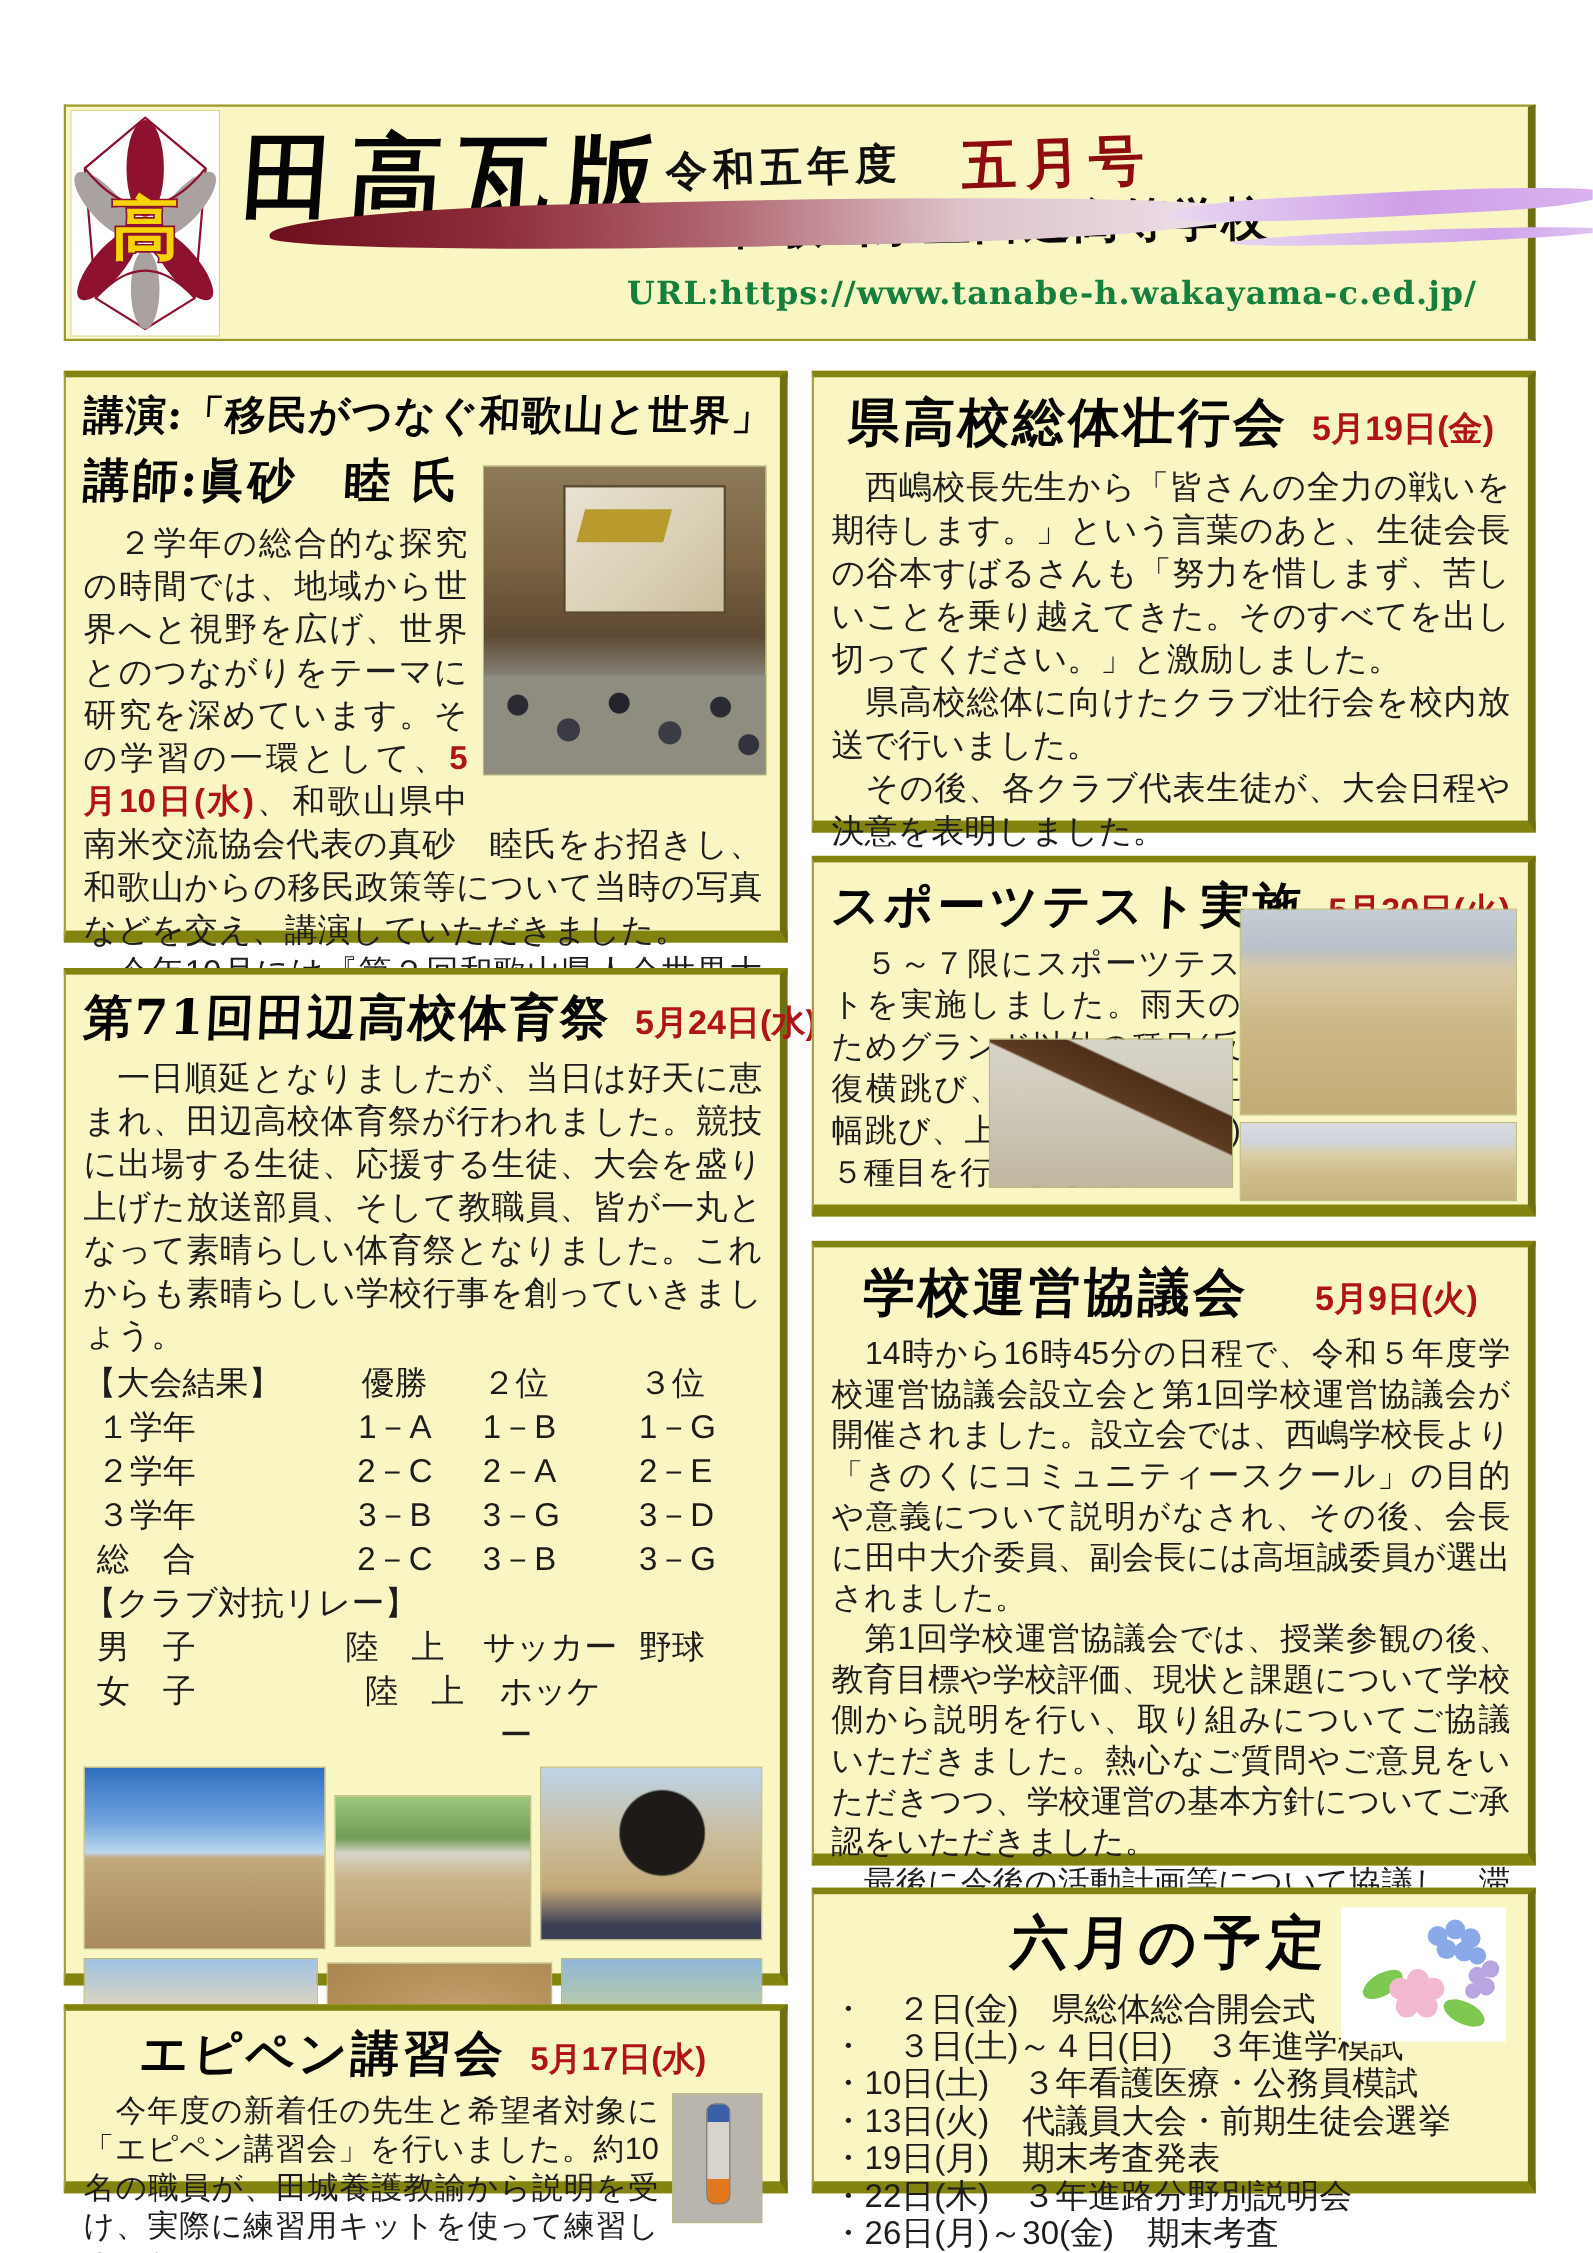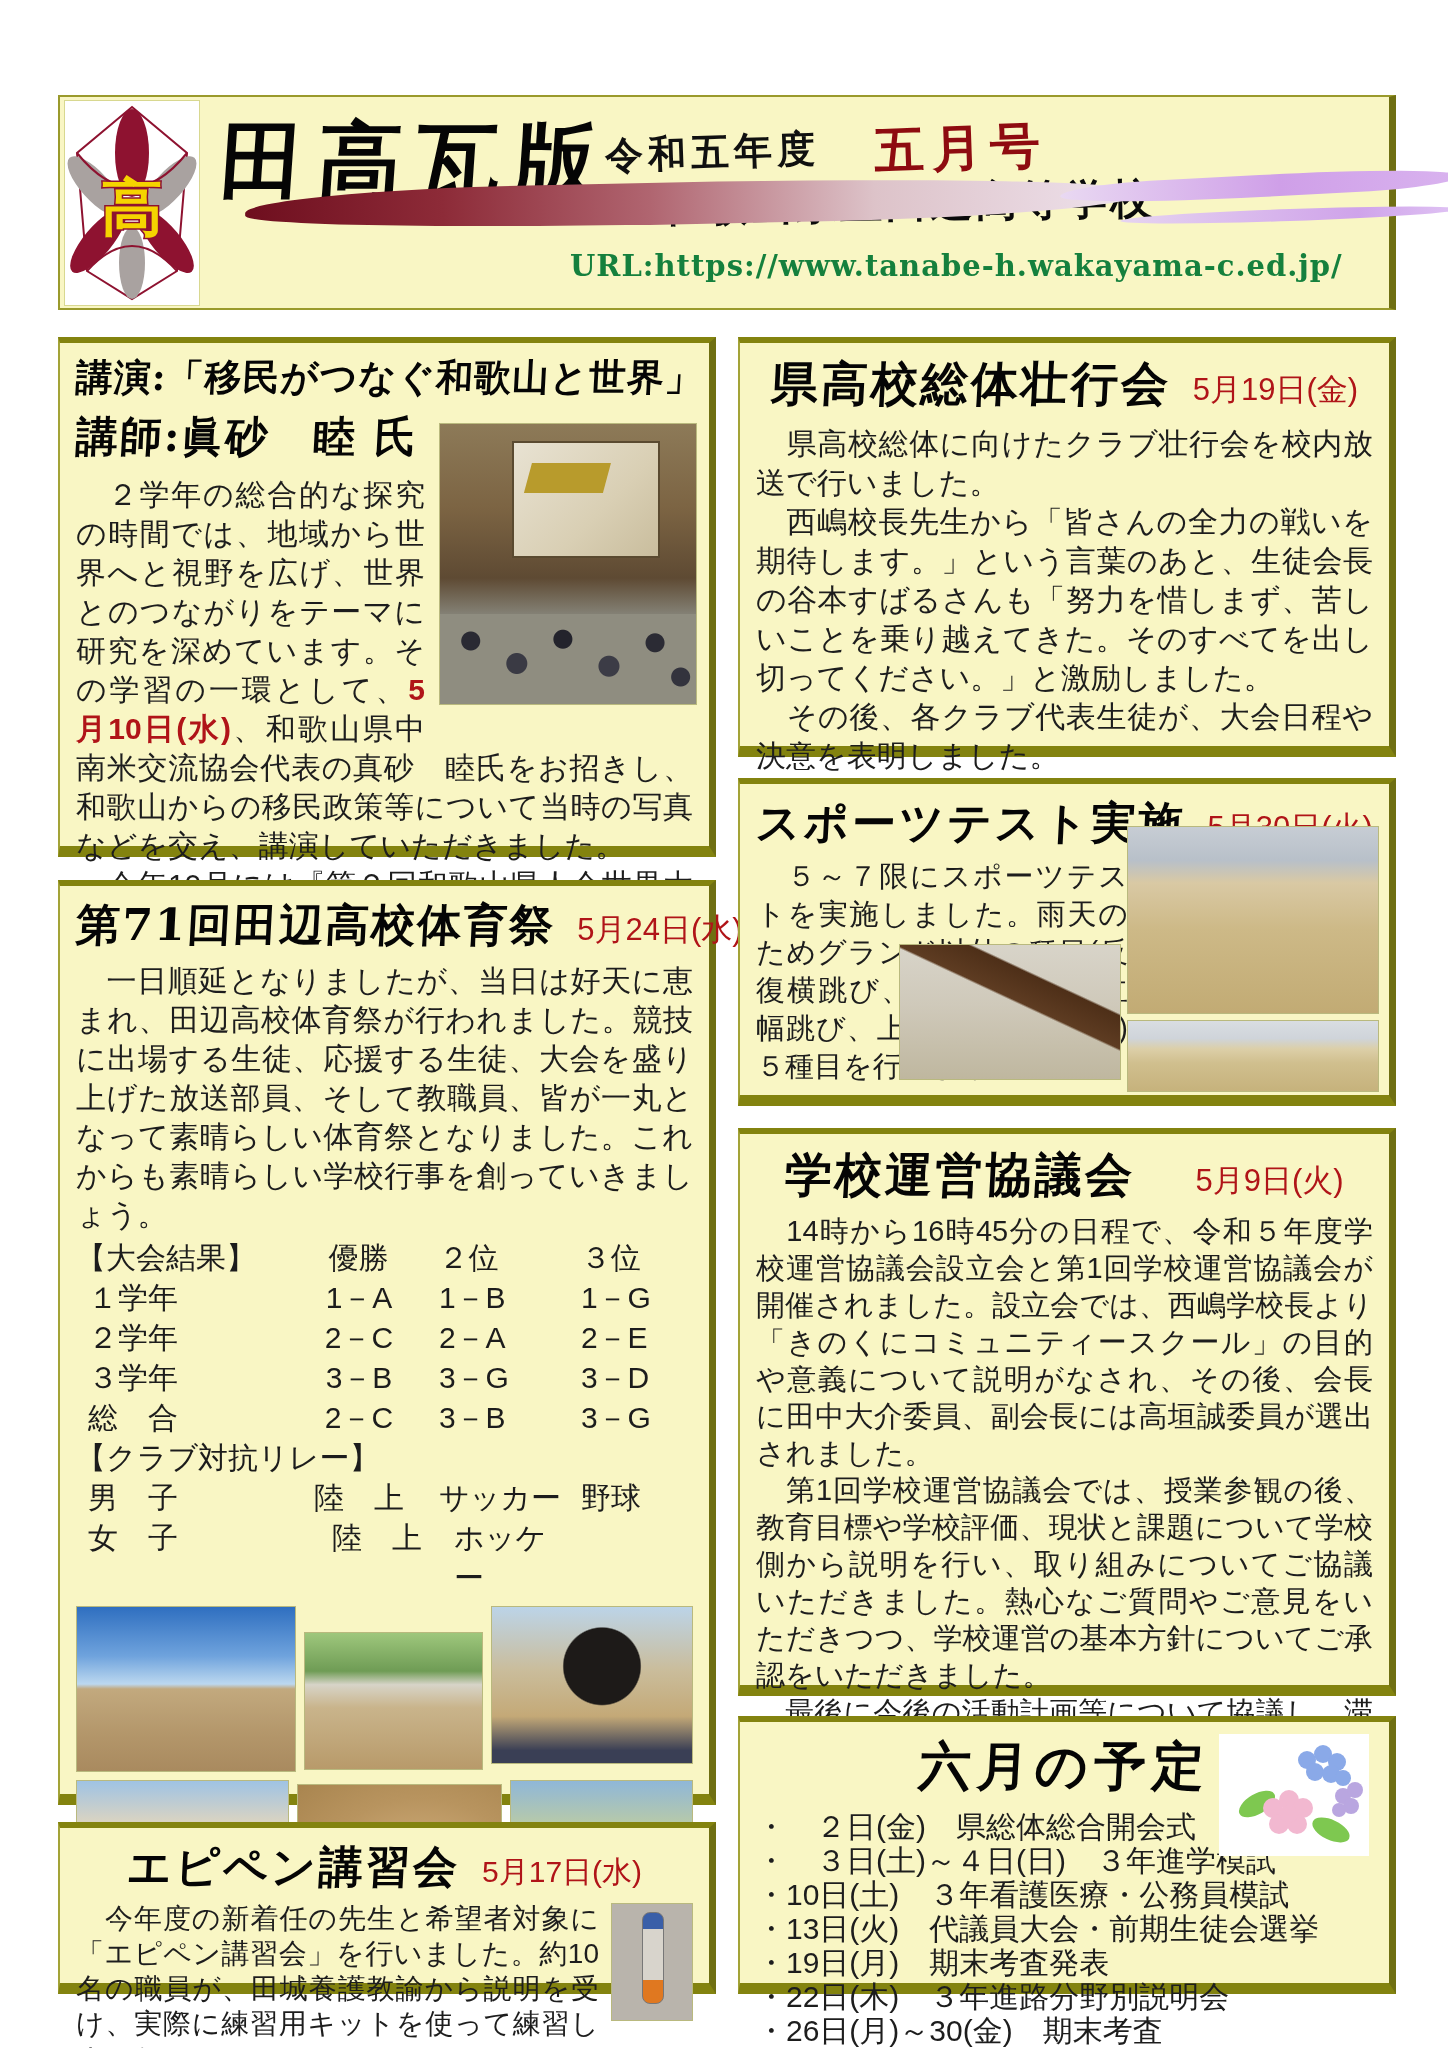--- a/index.html
+++ b/index.html
@@ -63,21 +63,21 @@
     border:2px solid #a3a338; border-top:6px solid #83830f;
     border-right:7px solid #6f6f12; border-bottom:11px solid #83830f;
     padding:10px 16px;
   }
   .headline { display:flex; align-items:baseline; white-space:nowrap; }
   .headline.center { justify-content:center; }
   .h-title {
     font-family:"DejaVu Serif","Liberation Serif",serif; font-weight:bold;
     color:#050505; transform:skewX(-3deg); display:inline-block;
   }
-  .h-date { font-weight:normal; color:#b01418; margin-left:22px; }
+  .h-date { font-weight:bold; color:#b01418; margin-left:22px; }
   .body-text { color:#1d1d1d; }
   .red { color:#b01418; font-weight:bold; }
   .bold { font-weight:normal; }
   p.jp { text-align:justify; }
   
   .lecture-title { font-size:37px; letter-spacing:1px; }
   .lecture-speaker { font-size:42px; letter-spacing:2px; margin-top:6px; }
   .lecture-body { font-size:30px; line-height:39px; margin-top:10px; }
   .lecture-photo {
     float:right; width:258px; height:282px; margin:-52px -4px 6px 14px;
@@ -315,22 +315,22 @@
       <p class="jp">　今年度の新着任の先生と希望者対象に「エピペン講習会」を行いました。約10名の職員が、田城養護教諭から説明を受け、実際に練習用キットを使って練習しました。</p>
     </div>
   </article>
 
   <article class="box" style="left:738px; top:337px; width:658px; height:420px;">
     <div class="headline center">
       <span class="h-title r-title">県高校総体壮行会</span>
       <span class="h-date r-date">5月19日(金)</span>
     </div>
     <div class="body-text r-body">
+      <p class="jp">　西嶋校長先生から「皆さんの全力の戦いを期待します。」という言葉のあと、生徒会長の谷本すばるさんも「努力を惜しまず、苦しいことを乗り越えてきた。そのすべてを出し切ってください。」と激励しました。</p>
       <p class="jp">　県高校総体に向けたクラブ壮行会を校内放送で行いました。</p>
-      <p class="jp">　西嶋校長先生から「皆さんの全力の戦いを期待します。」という言葉のあと、生徒会長の谷本すばるさんも「努力を惜しまず、苦しいことを乗り越えてきた。そのすべてを出し切ってください。」と激励しました。</p>
       <p class="jp">　その後、各クラブ代表生徒が、大会日程や決意を表明しました。</p>
     </div>
   </article>
 
   <article class="box" style="left:738px; top:778px; width:658px; height:328px;">
     <div class="headline center">
       <span class="h-title r-title" style="font-size:44px;">スポーツテスト実施</span>
       <span class="h-date r-date">5月30日(火)</span>
     </div>
     <div class="st-text body-text">

